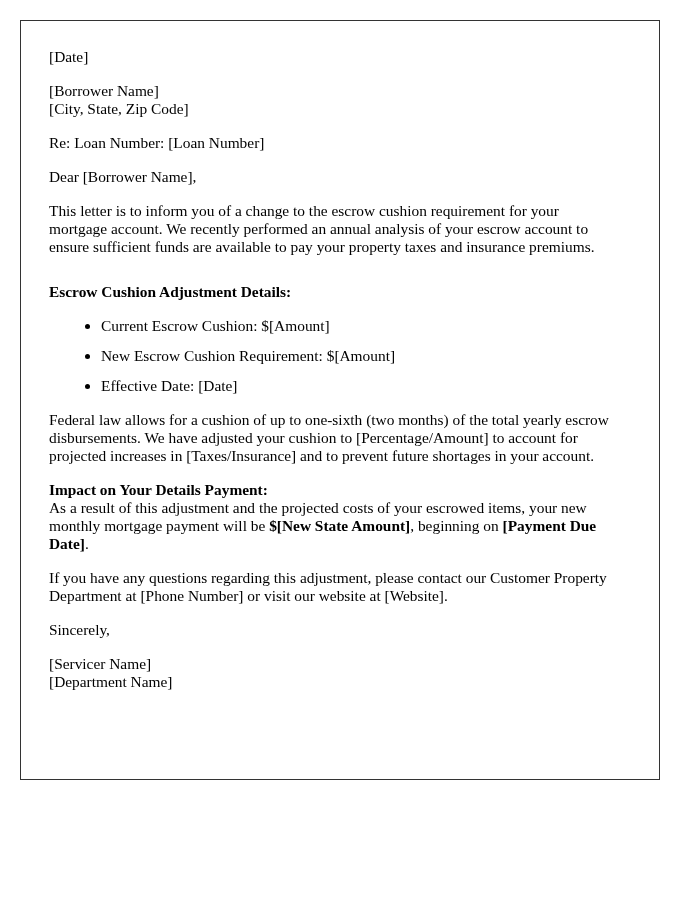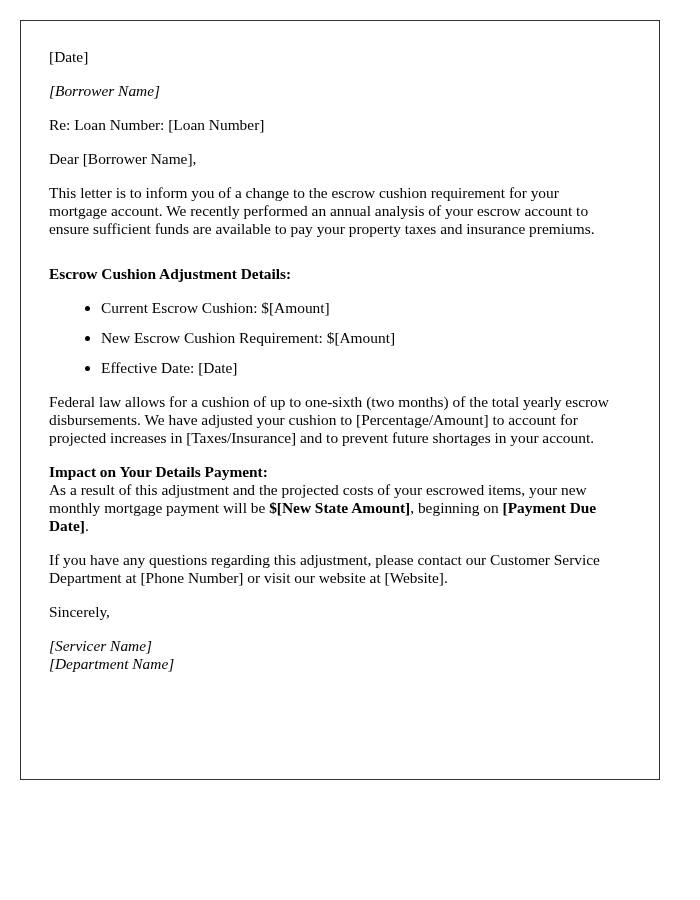--- a/index.html
+++ b/index.html
@@ -24,21 +24,20 @@
       box-sizing: border-box;
       padding: 27px 44px 0 28px;
       font-size: 15.4px;
       line-height: 18px;
     }
     .block {
       margin: 0 0 16px 0;
     }
     .line {
       display: block;
-      font-style: italic;
     }
     .bold {
       font-weight: bold;
       margin-top: 27px;
     }
     ul.details {
       margin: 0 0 16px 0;
       padding-left: 40px;
     }
     ul.details li {
@@ -51,20 +50,21 @@
   </style>
 </head>
 <body>
 
 <div class="letter">
 
   <p class="block">[Date]</p>
 
   <p class="block">
     <span class="line">[Borrower Name]</span>
+    <span class="line">[City, State, Zip Code]</span>
   </p>
 
   <p class="block">Re: Loan Number: [Loan Number]</p>
 
   <p class="block">Dear [Borrower Name],</p>
 
   <p class="block">This letter is to inform you of a change to the escrow cushion requirement for your mortgage account. We recently performed an annual analysis of your escrow account to ensure sufficient funds are available to pay your property taxes and insurance premiums.</p>
 
   <p class="block bold">Escrow Cushion Adjustment Details:</p>
 
@@ -74,21 +74,21 @@
     <li>Effective Date: [Date]</li>
   </ul>
 
   <p class="block">Federal law allows for a cushion of up to one-sixth (two months) of the total yearly escrow disbursements. We have adjusted your cushion to [Percentage/Amount] to account for projected increases in [Taxes/Insurance] and to prevent future shortages in your account.</p>
 
   <p class="block">
     <span class="impact-heading">Impact on Your Details Payment:</span><span>As a result of this adjustment and the projected costs of your escrowed items, your new monthly mortgage payment will be </span><strong>$[New State Amount]</strong><span>, beginning on </span><strong>[Payment Due Date]</strong><span>.</span>
   </p>
 
 
-  <p class="block">If you have any questions regarding this adjustment, please contact our Customer Service Department at [Phone Number] or visit our website at [Website].</p>
+  <p class="block">If you have any questions regarding this adjustment, please contact our Customer Property Department at [Phone Number] or visit our website at [Website].</p>
 
   <p class="block">Sincerely,</p>
 
   <p class="block">
     <span class="line">[Servicer Name]</span>
     <span class="line">[Department Name]</span>
   </p>
 
 </div>
 

